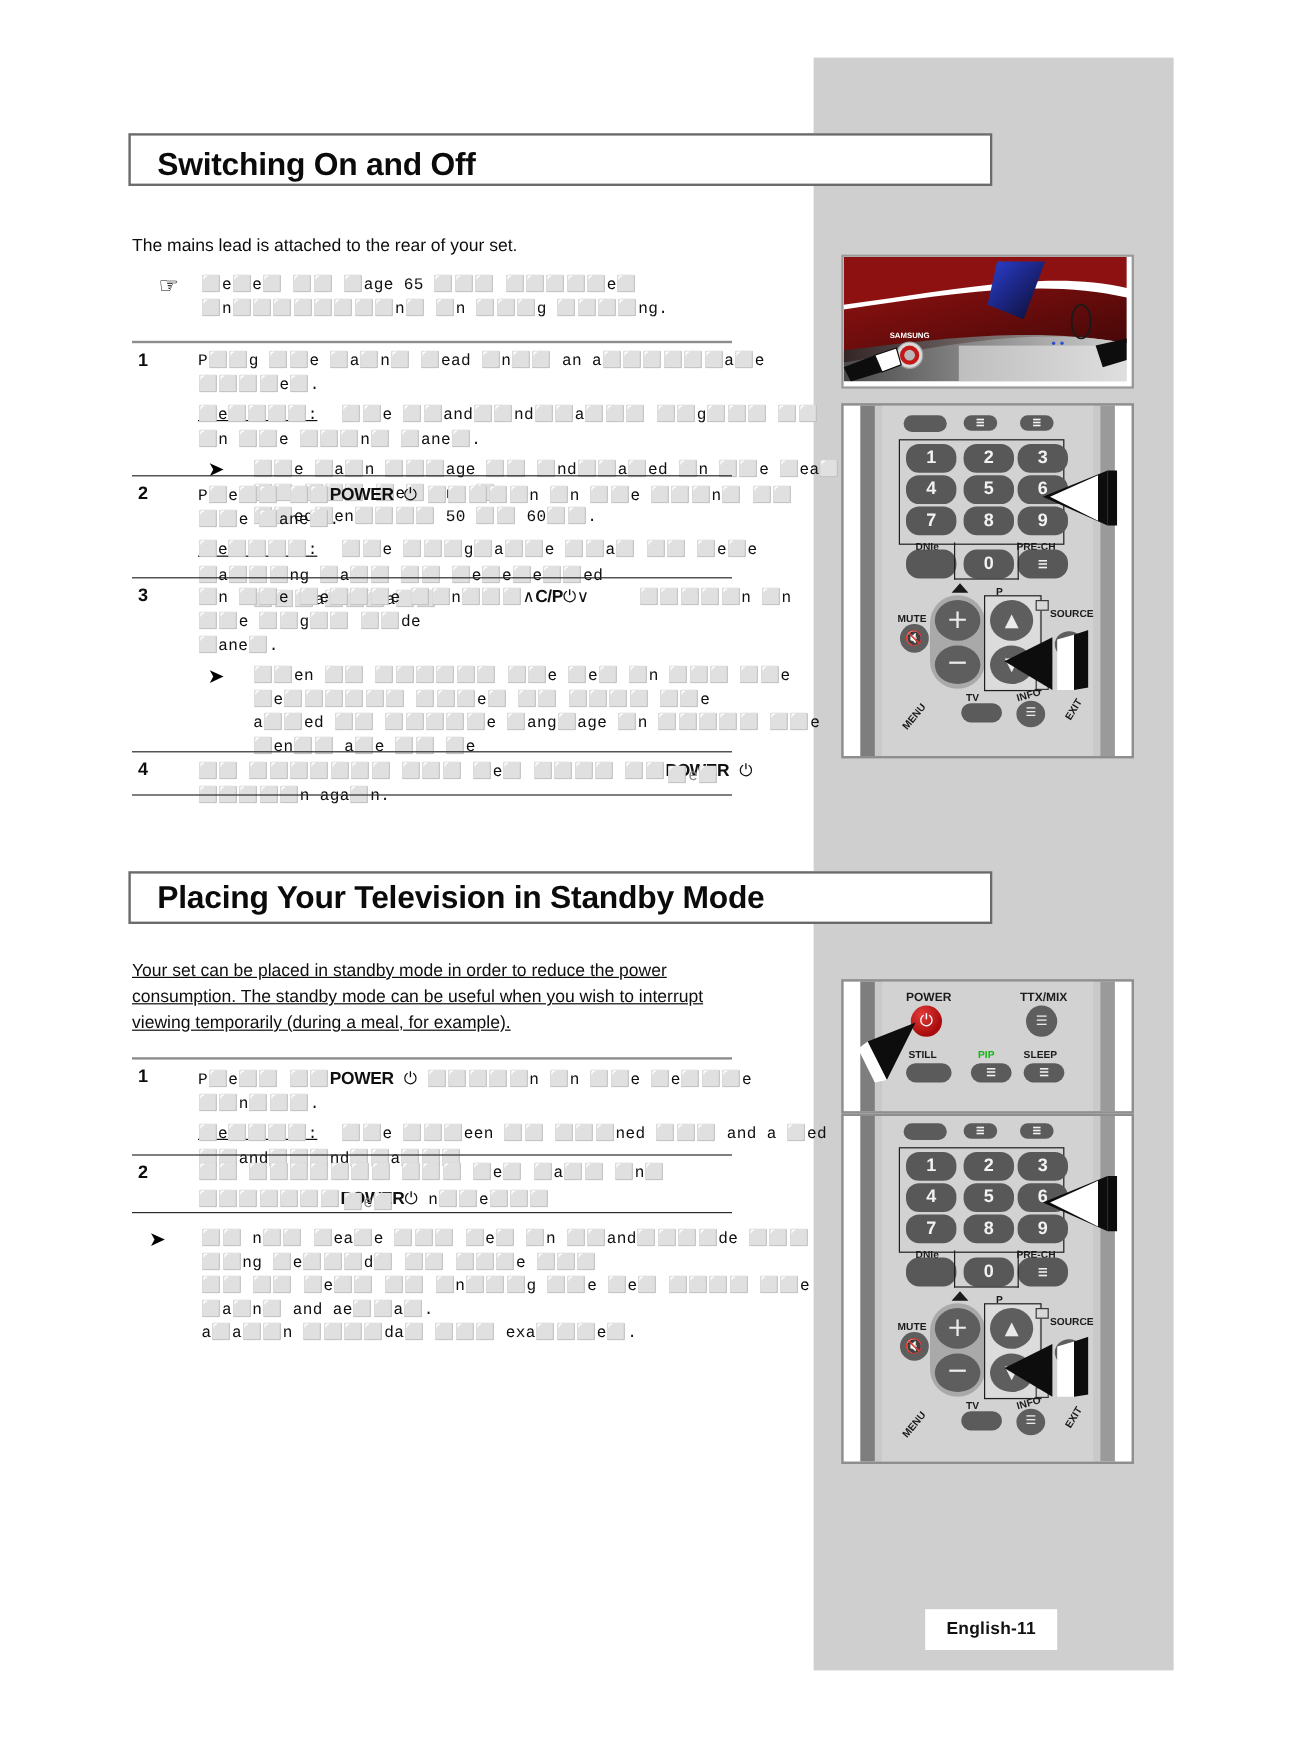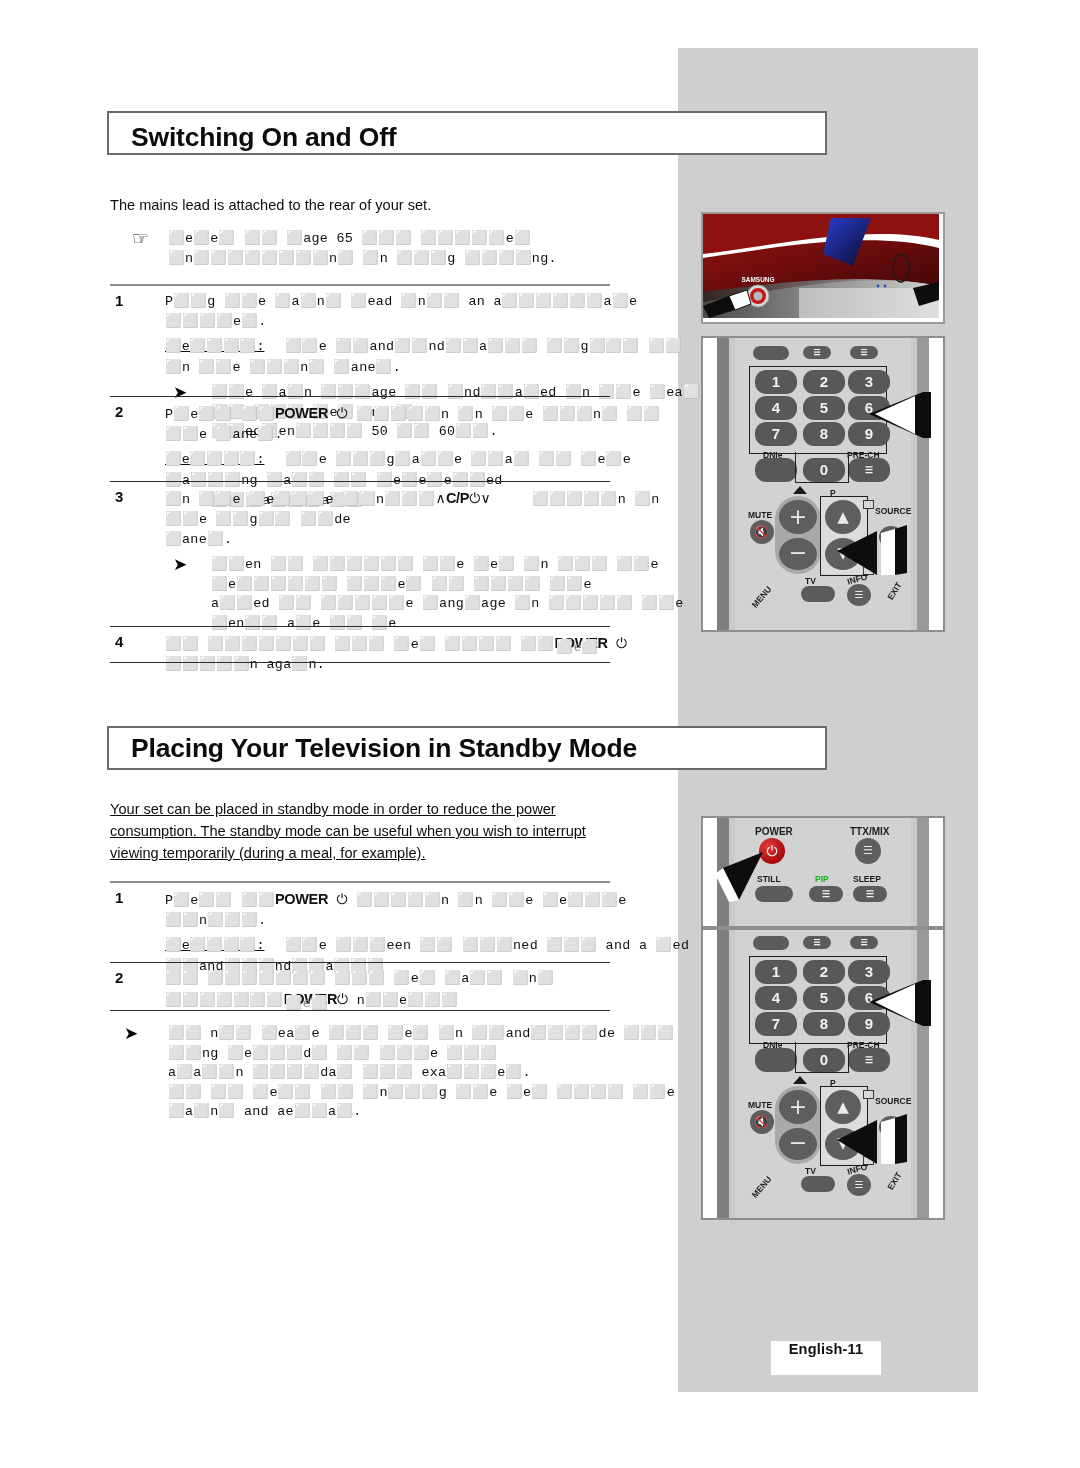--- a/index.html
+++ b/index.html
@@ -9,21 +9,21 @@
     font-family:"Liberation Sans", sans-serif;
     overflow:hidden;
   }
   
   .gray-panel{
     position:absolute;left:678px;top:48px;width:300px;height:1344px;
     background:#cfcfcf;
   }
   .page-footer{
     position:absolute;left:771px;top:1341px;width:110px;height:34px;
-    background:#ffffff;display:flex;justify-content:center;
+    background:#ffffff;display:flex;align-items:center;justify-content:center;
   }
   .page-footer span{font-size:14.5px;font-weight:bold;color:#111;letter-spacing:.2px;}
 
   
   .heading-bar{
     position:absolute;left:107px;width:720px;height:44px;
     background:#ffffff;border:2px solid #6b6b6b;
     display:flex;align-items:center;
     box-sizing:border-box;
   }
@@ -241,22 +241,22 @@
     <div class="mono"><span>⬜⬜ ⬜⬜⬜⬜⬜⬜⬜ ⬜⬜⬜ ⬜e⬜ ⬜a⬜⬜ ⬜n⬜ ⬜⬜⬜⬜⬜⬜⬜</span><span style="position:relative;"><span class="key">POWER</span><span style="position:absolute;left:2px;top:1px;color:#8a8a8a;">⬜e⬜</span></span><span class="pwr-glyph">⏻</span><span> n⬜⬜e⬜⬜⬜</span></div>
   </div>
 </div>
 
 <div class="rule thin" style="top:1010px;"></div>
 
 <div class="hand-note" style="top:1024px;">
   <span class="arrow-glyph" style="left:14px;">➤</span>
   <div class="body">
     <div class="mono tight">⬜⬜ n⬜⬜ ⬜ea⬜e ⬜⬜⬜ ⬜e⬜ ⬜n ⬜⬜and⬜⬜⬜⬜de ⬜⬜⬜ ⬜⬜ng ⬜e⬜⬜⬜d⬜ ⬜⬜ ⬜⬜⬜e ⬜⬜⬜</div>
+    <div class="mono tight">⬜⬜ ⬜⬜ ⬜e⬜⬜ ⬜⬜ ⬜n⬜⬜⬜g ⬜⬜e ⬜e⬜ ⬜⬜⬜⬜ ⬜⬜e ⬜a⬜n⬜ and ae⬜⬜a⬜.</div>
     <div class="mono tight">a⬜a⬜⬜n ⬜⬜⬜⬜da⬜ ⬜⬜⬜ exa⬜⬜⬜e⬜.</div>
-    <div class="mono tight">⬜⬜ ⬜⬜ ⬜e⬜⬜ ⬜⬜ ⬜n⬜⬜⬜g ⬜⬜e ⬜e⬜ ⬜⬜⬜⬜ ⬜⬜e ⬜a⬜n⬜ and ae⬜⬜a⬜.</div>
   </div>
 </div>
 
 <div class="tv-img">
   <svg class="tv-svg" width="236" height="104" viewBox="0 0 236 104">
     <defs>
       <linearGradient id="gRed" x1="0" y1="0" x2="1" y2="1">
         <stop offset="0" stop-color="#8d1111"></stop>
           <stop offset="1" stop-color="#3d0606"></stop>
       </linearGradient>

